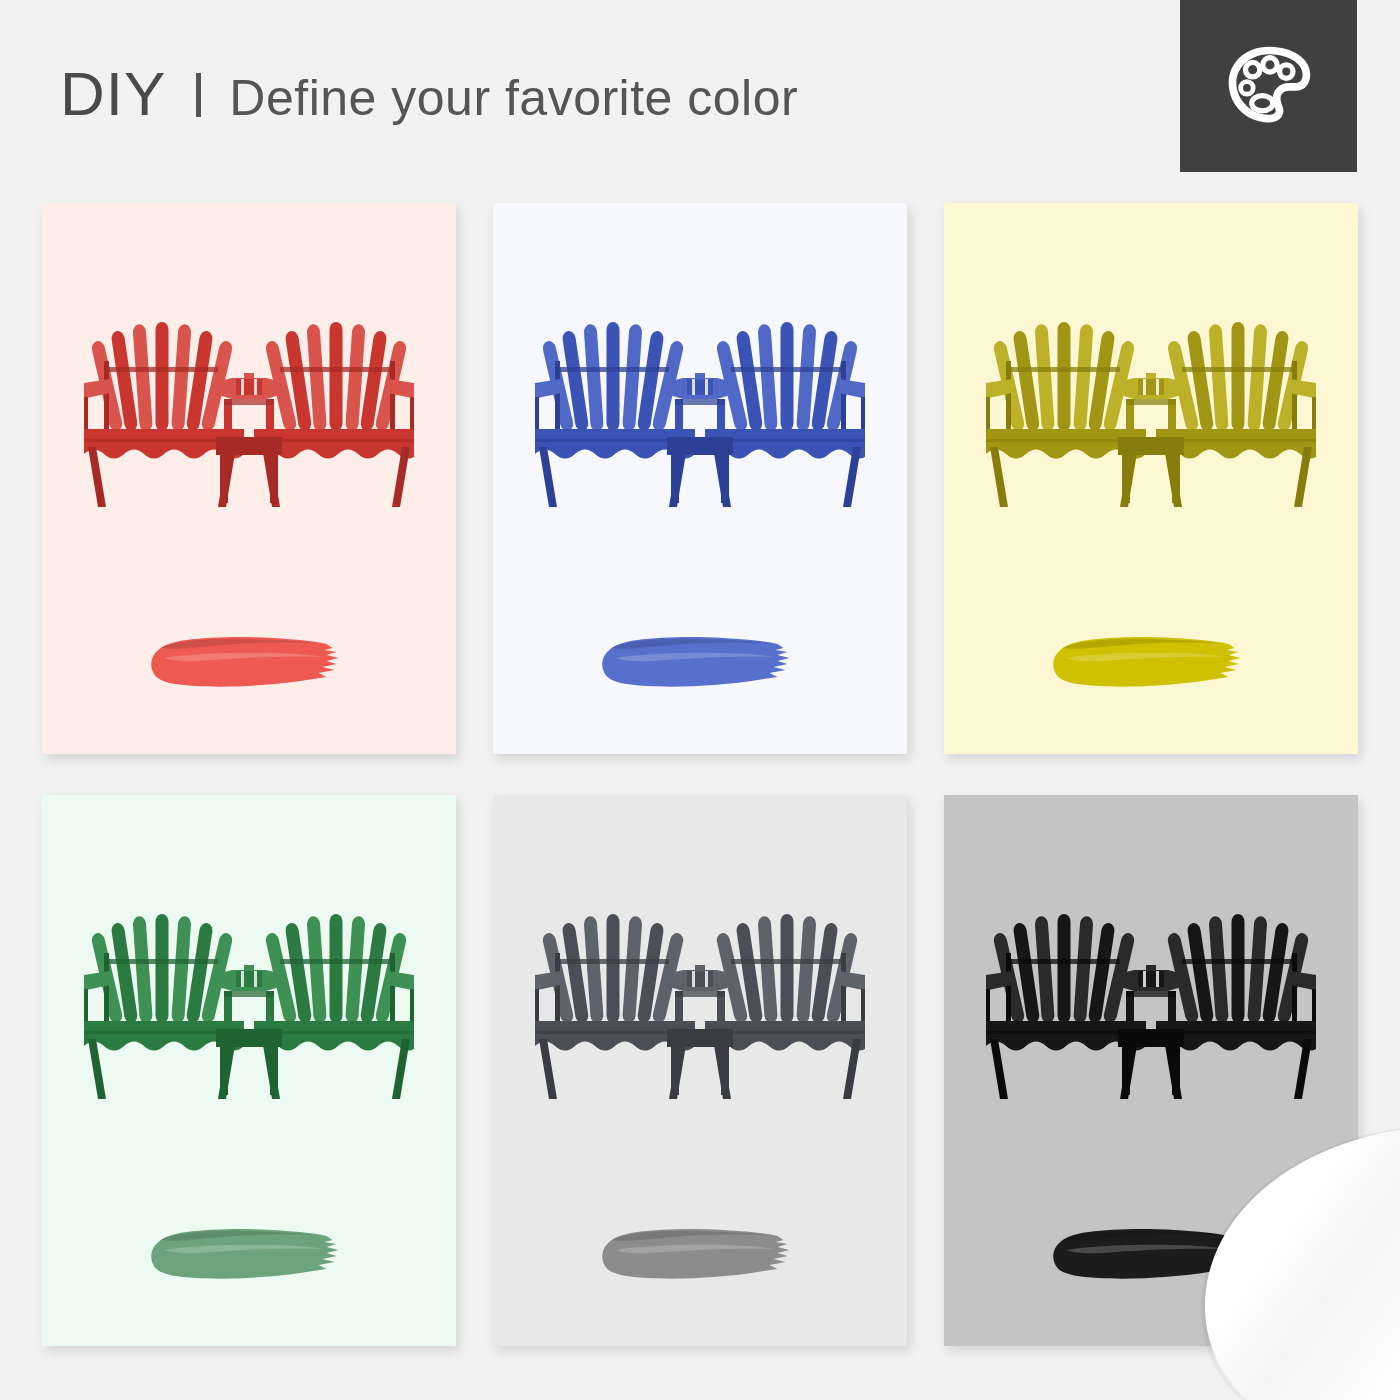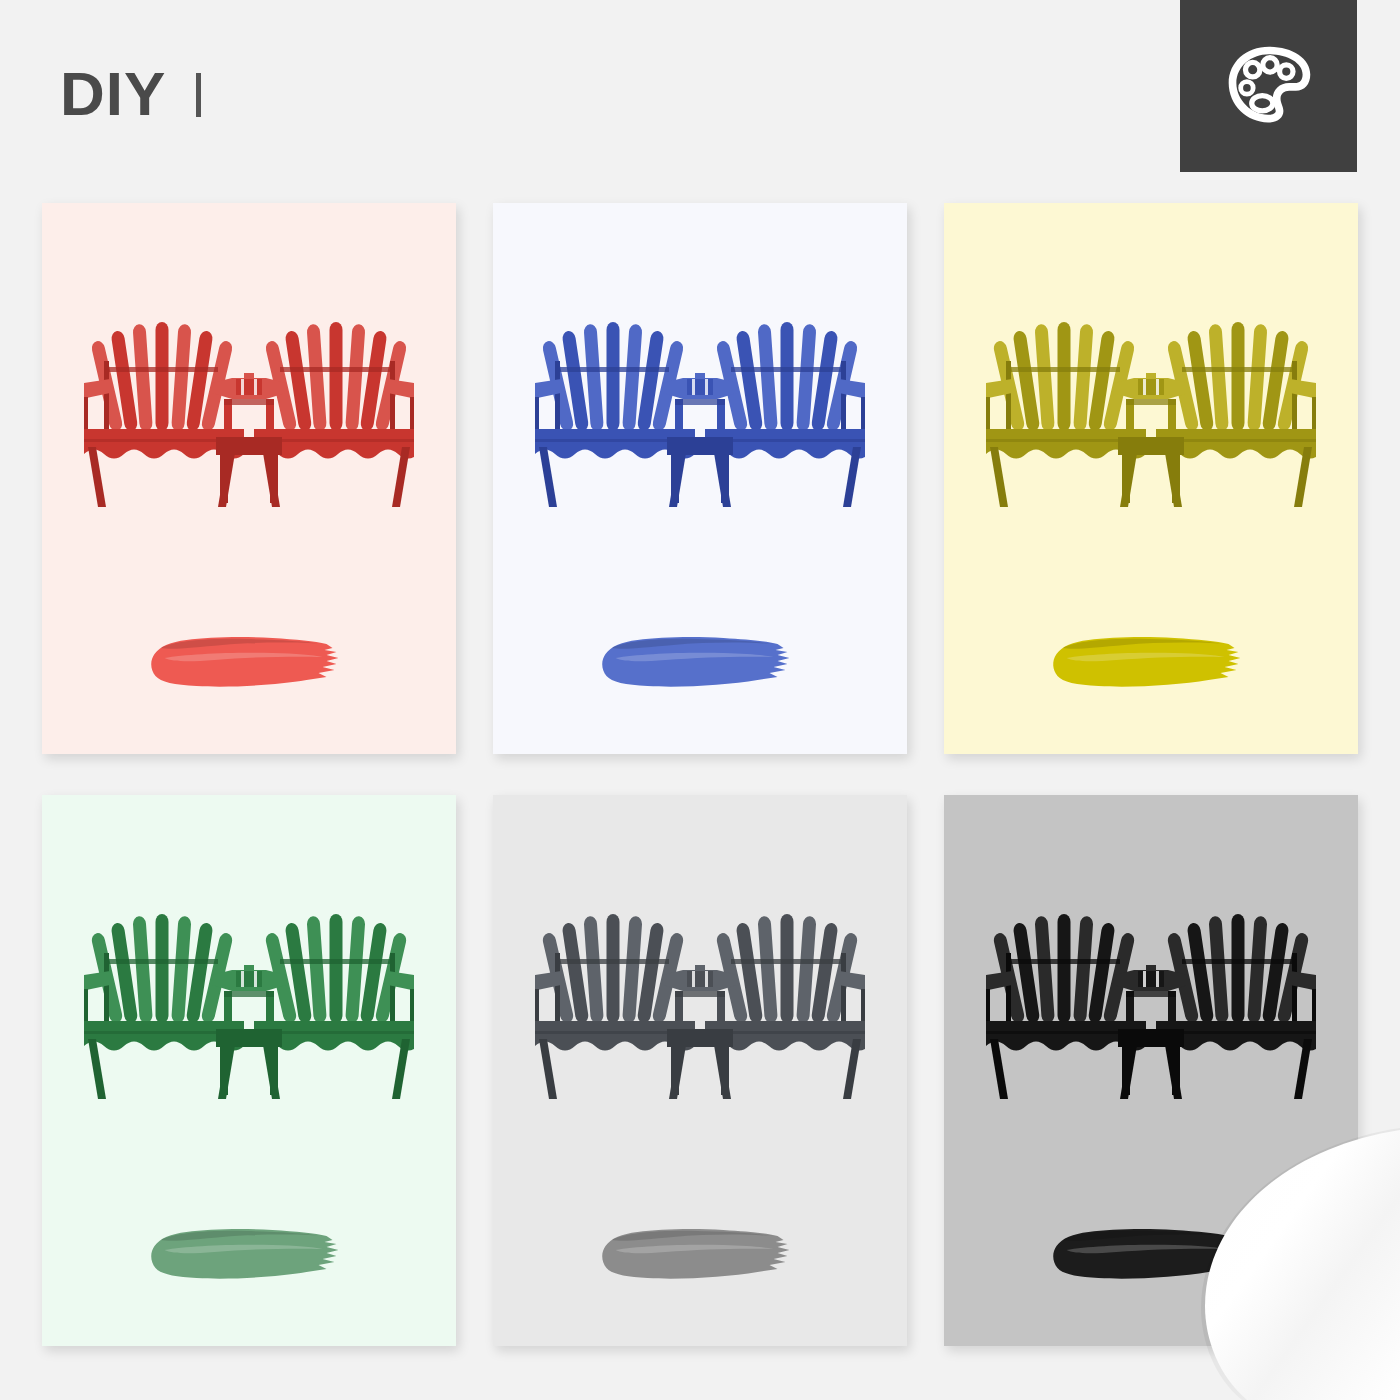--- a/index.html
+++ b/index.html
@@ -11,21 +11,21 @@
   }
   #root { position: relative; width: 1400px; height: 1400px; background: #f2f2f2; }
 
   
   .header { position: absolute; left: 0; top: 0; width: 1400px; height: 180px; }
   .title-wrap {
     position: absolute; left: 60px; top: 63px;
     display: flex; align-items: baseline; gap: 0;
   }
   .title-diy {
-    font-size: 62px; font-weight: bold; color: #4a4a4a;
+    font-size: 62px; font-weight: normal; color: #4a4a4a;
     letter-spacing: 1px; line-height: 1;
   }
   .title-sep {
     display: inline-block; width: 5px; height: 44px;
     background: #555; margin: 0 28px 0 30px;
     position: relative; top: 2px;
   }
   .title-sub {
     font-size: 50px; font-weight: 300; color: #555;
     letter-spacing: 0.5px; line-height: 1;
@@ -77,20 +77,21 @@
 </style>
 </head>
 <body>
 
 <div id="root" style="background: rgb(242, 242, 242);">
 
   <div class="header">
     <div class="title-wrap">
       <span class="title-diy" style="color: rgb(74, 74, 74);">DIY</span>
       <span class="title-sep"></span>
+      <span class="title-sub" style="color: rgb(85, 85, 85);">Define your favorite color</span>
     </div>
     <div class="palette-badge" style="background: rgb(64, 64, 64);">
       <span>
         <svg viewBox="0 0 100 100" aria-hidden="true">
           <path d="M50 9 C26 9 8 25 8 47 C8 70 27 88 49 88 C59 88 65 83 65 76
                    C65 71 62 68 62 63 C62 58 66 55 71 55 L78 55 C87 55 93 48 93 38
                    C93 21 74 9 50 9 Z
                    M50 17 C69 17 85 26 85 38 C85 44 82 47 77 47 L71 47
                    C61 47 54 54 54 63 C54 70 57 73 57 76 C57 78 55 80 49 80
                    C32 80 16 65 16 47 C16 30 31 17 50 17 Z" fill="#ffffff"></path>

